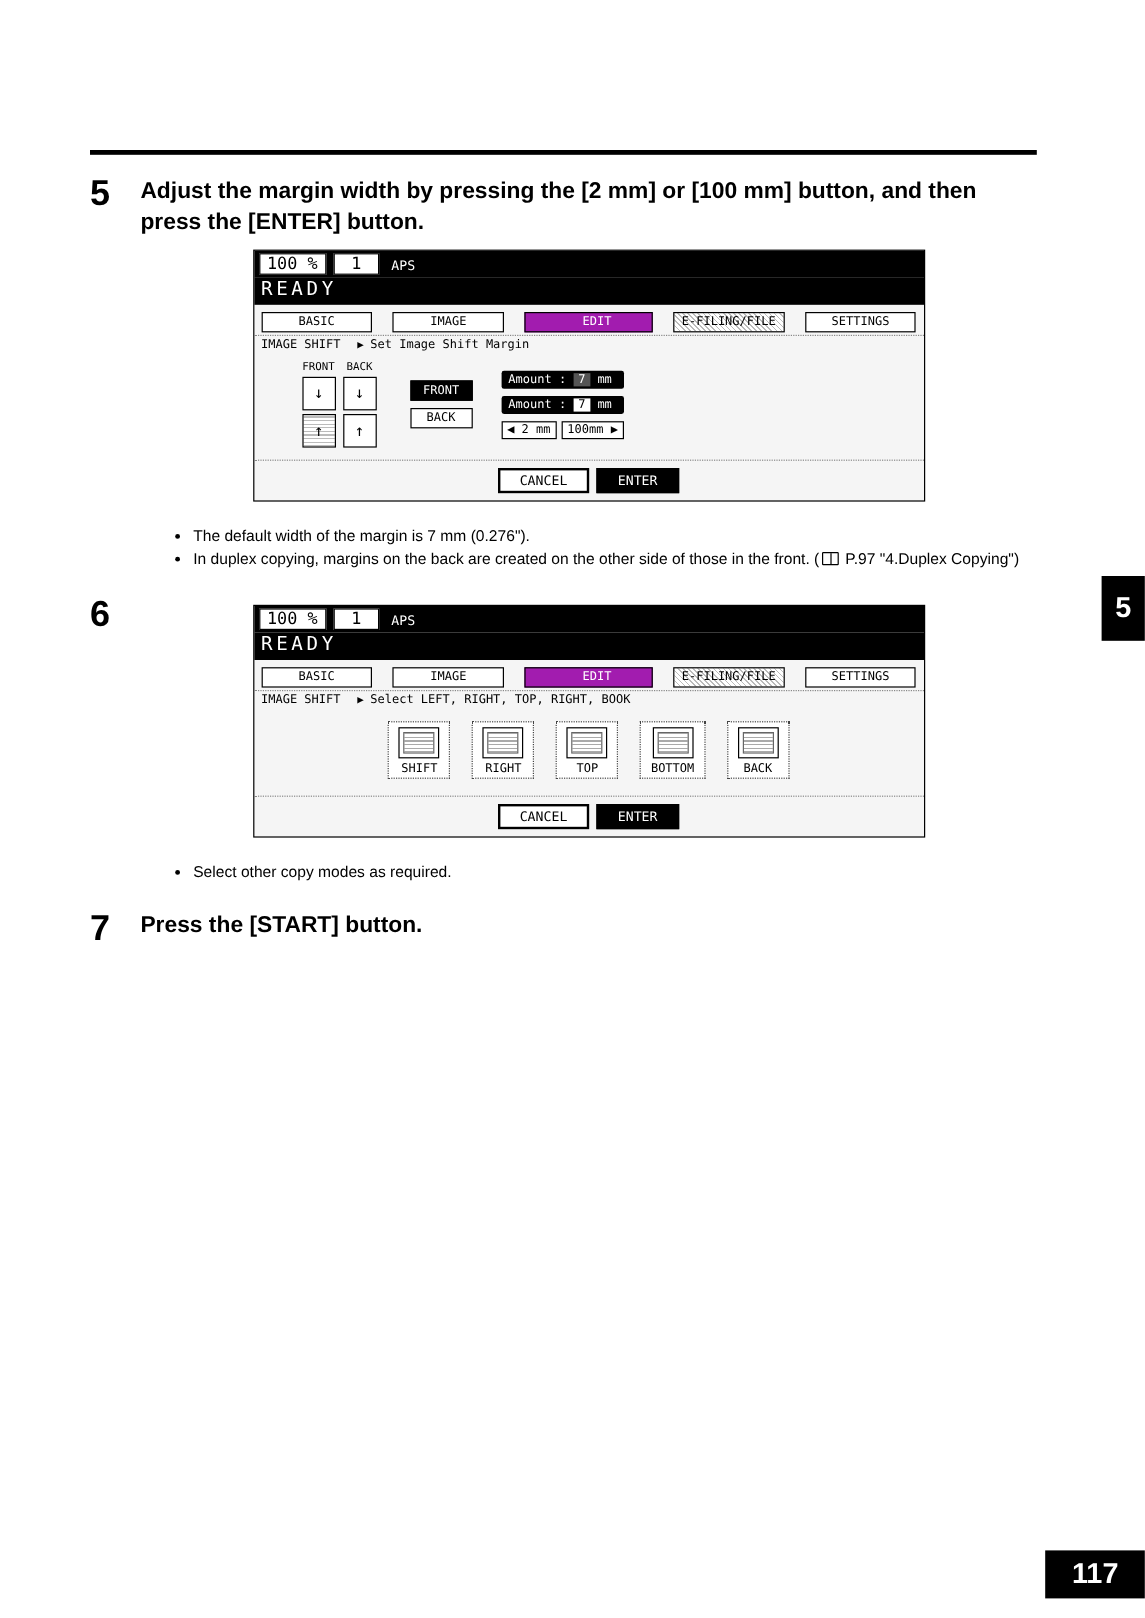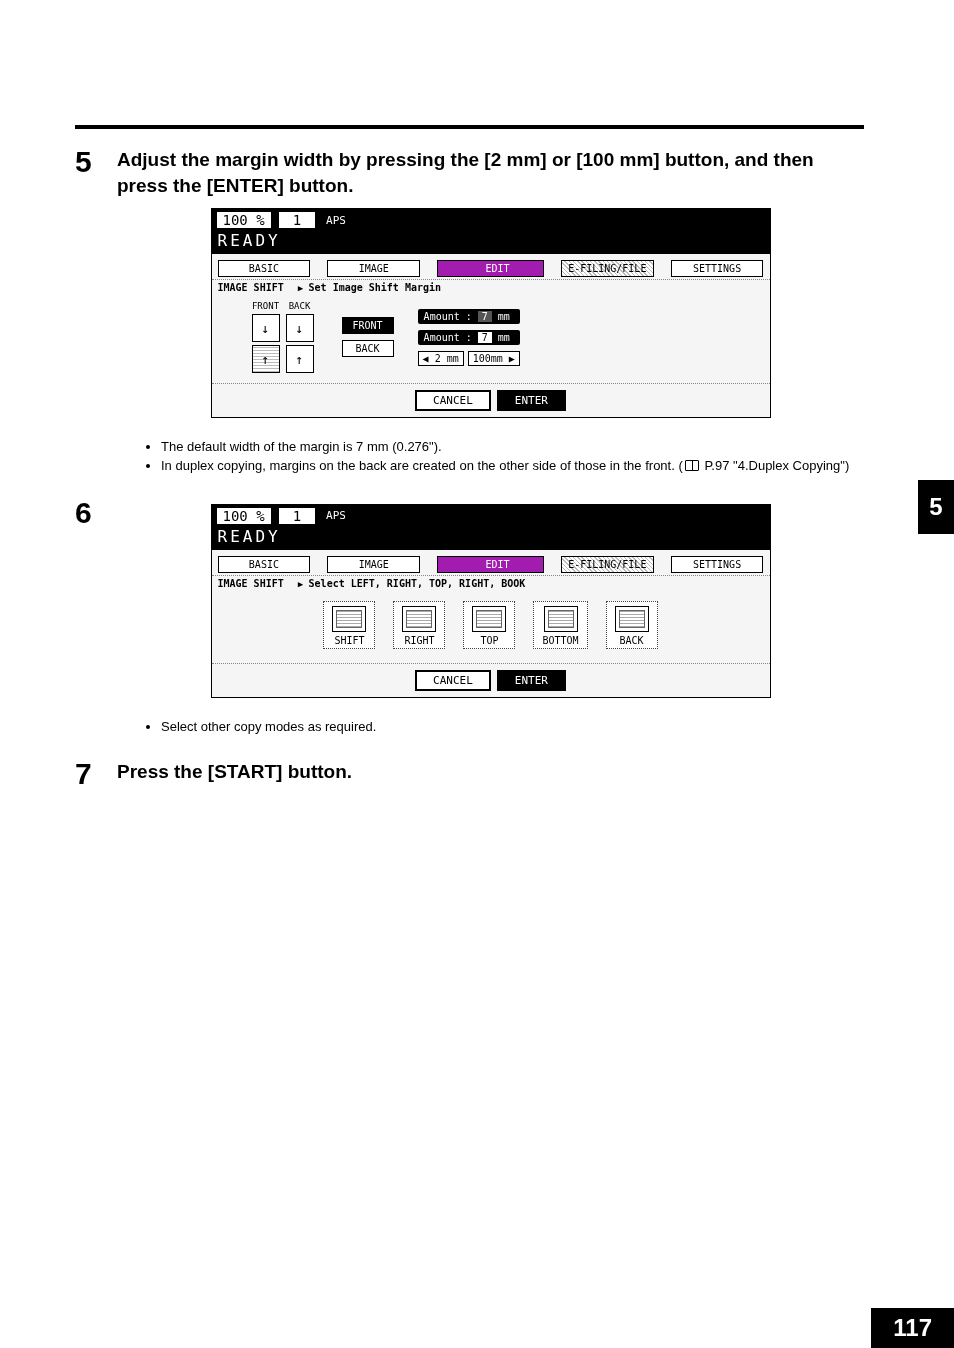--- a/index.html
+++ b/index.html
@@ -5,30 +5,30 @@
   * { box-sizing: border-box; margin: 0; padding: 0; }
   body { font-family: Arial, Helvetica, sans-serif; background: #fff; width: 954px; }
   .topspace { height: 125px; background: #fff; }
   .content { padding: 0 90px 0 75px; }
   .hr-top { border-top: 4px solid #000; margin-bottom: 18px; }
   .step { display: flex; margin-bottom: 10px; }
   .stepnum { font-size: 30px; font-weight: bold; width: 42px; flex-shrink: 0; line-height: 1; }
   .stepbody { flex: 1; }
   .stepheading { font-size: 19px; font-weight: bold; line-height: 1.35; margin-bottom: 10px; }
   .screenshot { display:block; margin: 6px auto 10px auto; border: 1px solid #000; background: #f5f5f5; width: 560px; }
-  .scr-top { background:#000; padding:2px 4px; display:flex; align-items:center; gap:6px; }
+  .scr-top { background:#000; padding:2px 4px; display:flex; align-items:flex-end; gap:6px; }
   .scr-zoom { background:#fff; border:1px solid #000; font-family:monospace; font-size:14px; padding:0 6px; color:#000; }
   .scr-qty { background:#fff; border:1px solid #000; font-family:monospace; font-size:14px; padding:0 14px; color:#000; }
   .scr-aps { color:#fff; background:#000; font-family:monospace; font-size:11px; padding:1px 4px; }
   .scr-ready { background:#000; color:#fff; font-family:monospace; font-size:16px; letter-spacing:3px; padding:0 6px 4px 6px; }
   .scr-tabs { display:flex; gap:17px; padding:6px 6px 2px 6px; border-bottom:1px dotted #888; }
   .scr-tab { border:1px solid #000; background:#fff; font-family:monospace; font-size:10px; padding:2px 6px; flex:1; text-align:center; }
   .scr-tab.active { background:#a21caf; color:#fff;padding-left:20px; }
   .scr-tab.hatch { background-image:repeating-linear-gradient(45deg,#bbb 0 1px,#fff 1px 3px); }
-  .scr-sub { display:flex; font-family:monospace; font-size:10px; padding:2px 6px; gap:14px; align-items:center;font-weight:bold;}
+  .scr-sub { display:flex; font-family:monospace; font-size:10px; padding:2px 6px; gap:14px; align-items:center;}
   .scr-mode { font-family:monospace; font-size:10px; }
   .scr-prompt { font-family:monospace; font-size:10px; }
   .scr-prompt::before { content:"▶ "; font-size:9px; }
   .scr-mainA { display:flex; gap:14px; padding:6px 12px 10px 40px; align-items:center; }
   .colDiagram { display:flex; gap:6px; }
   .dg-col { display:flex; flex-direction:column; align-items:center; gap:3px; font-family:monospace; font-size:9px;}
   .dg-box { width:28px; height:28px; border:1px solid #000; background:#fff; display:flex; align-items:center; justify-content:center; font-size:13px;}
   .dg-box.hatch { background-image:repeating-linear-gradient(0deg,#bbb 0 1px,#fff 1px 3px); position:relative;}
   .colBtns { display:flex; flex-direction:column; gap:6px; margin-left:14px;}
   .mini-btn { border:1px solid #000; background:#fff; font-family:monospace; font-size:10px; padding:2px 10px; text-align:center; }
@@ -44,21 +44,21 @@
   .foot-btn.dark { background:#000; color:#fff; }
   .scr-mainB { display:flex; gap:18px; justify-content:center; padding:10px 8px 14px 8px; }
   .opt { border:1px dotted #444; padding:4px 8px 2px 8px; display:flex; flex-direction:column; align-items:center; gap:3px; font-family:monospace; font-size:10px; background:#fff;}
   .opt-ico { width:34px; height:26px; border:1px solid #000; position:relative; background:#fff;}
   .opt-ico::after{content:"";position:absolute;inset:3px;border:1px solid #666;background-image:repeating-linear-gradient(0deg,#aaa 0 1px,#fff 1px 3px);}
   ul.notes { list-style: disc; padding-left: 26px; margin: 6px 0 22px 60px; font-size: 13px; line-height: 1.45; }
   .book-icon { display:inline-block; width:14px; height:11px; border:1px solid #000; border-radius:1px; position:relative; vertical-align:-1px; margin:0 2px;}
   .book-icon::after{content:"";position:absolute;left:50%;top:0;bottom:0;border-left:1px solid #000;}
   .side-tab { position:absolute; right:0; top:480px; width:36px; height:54px; background:#000; color:#fff; font-size:24px; font-weight:bold; display:flex; align-items:center; justify-content:center;}
   .page { position: relative; height: 1348px; }
-  .page-foot { position:absolute; bottom:0; right:0; background:#000; color:#fff; font-size:24px; font-weight:bold; padding:6px 22px; }
+  .page-foot { position:absolute; bottom:16px; right:0; background:#000; color:#fff; font-size:24px; font-weight:bold; padding:6px 22px; }
 </style>
 </head>
 <body>
 
 <div class="page">
 <div class="topspace"></div>
 <div class="content">
   <div class="hr-top"></div>
 
   <div class="step">

